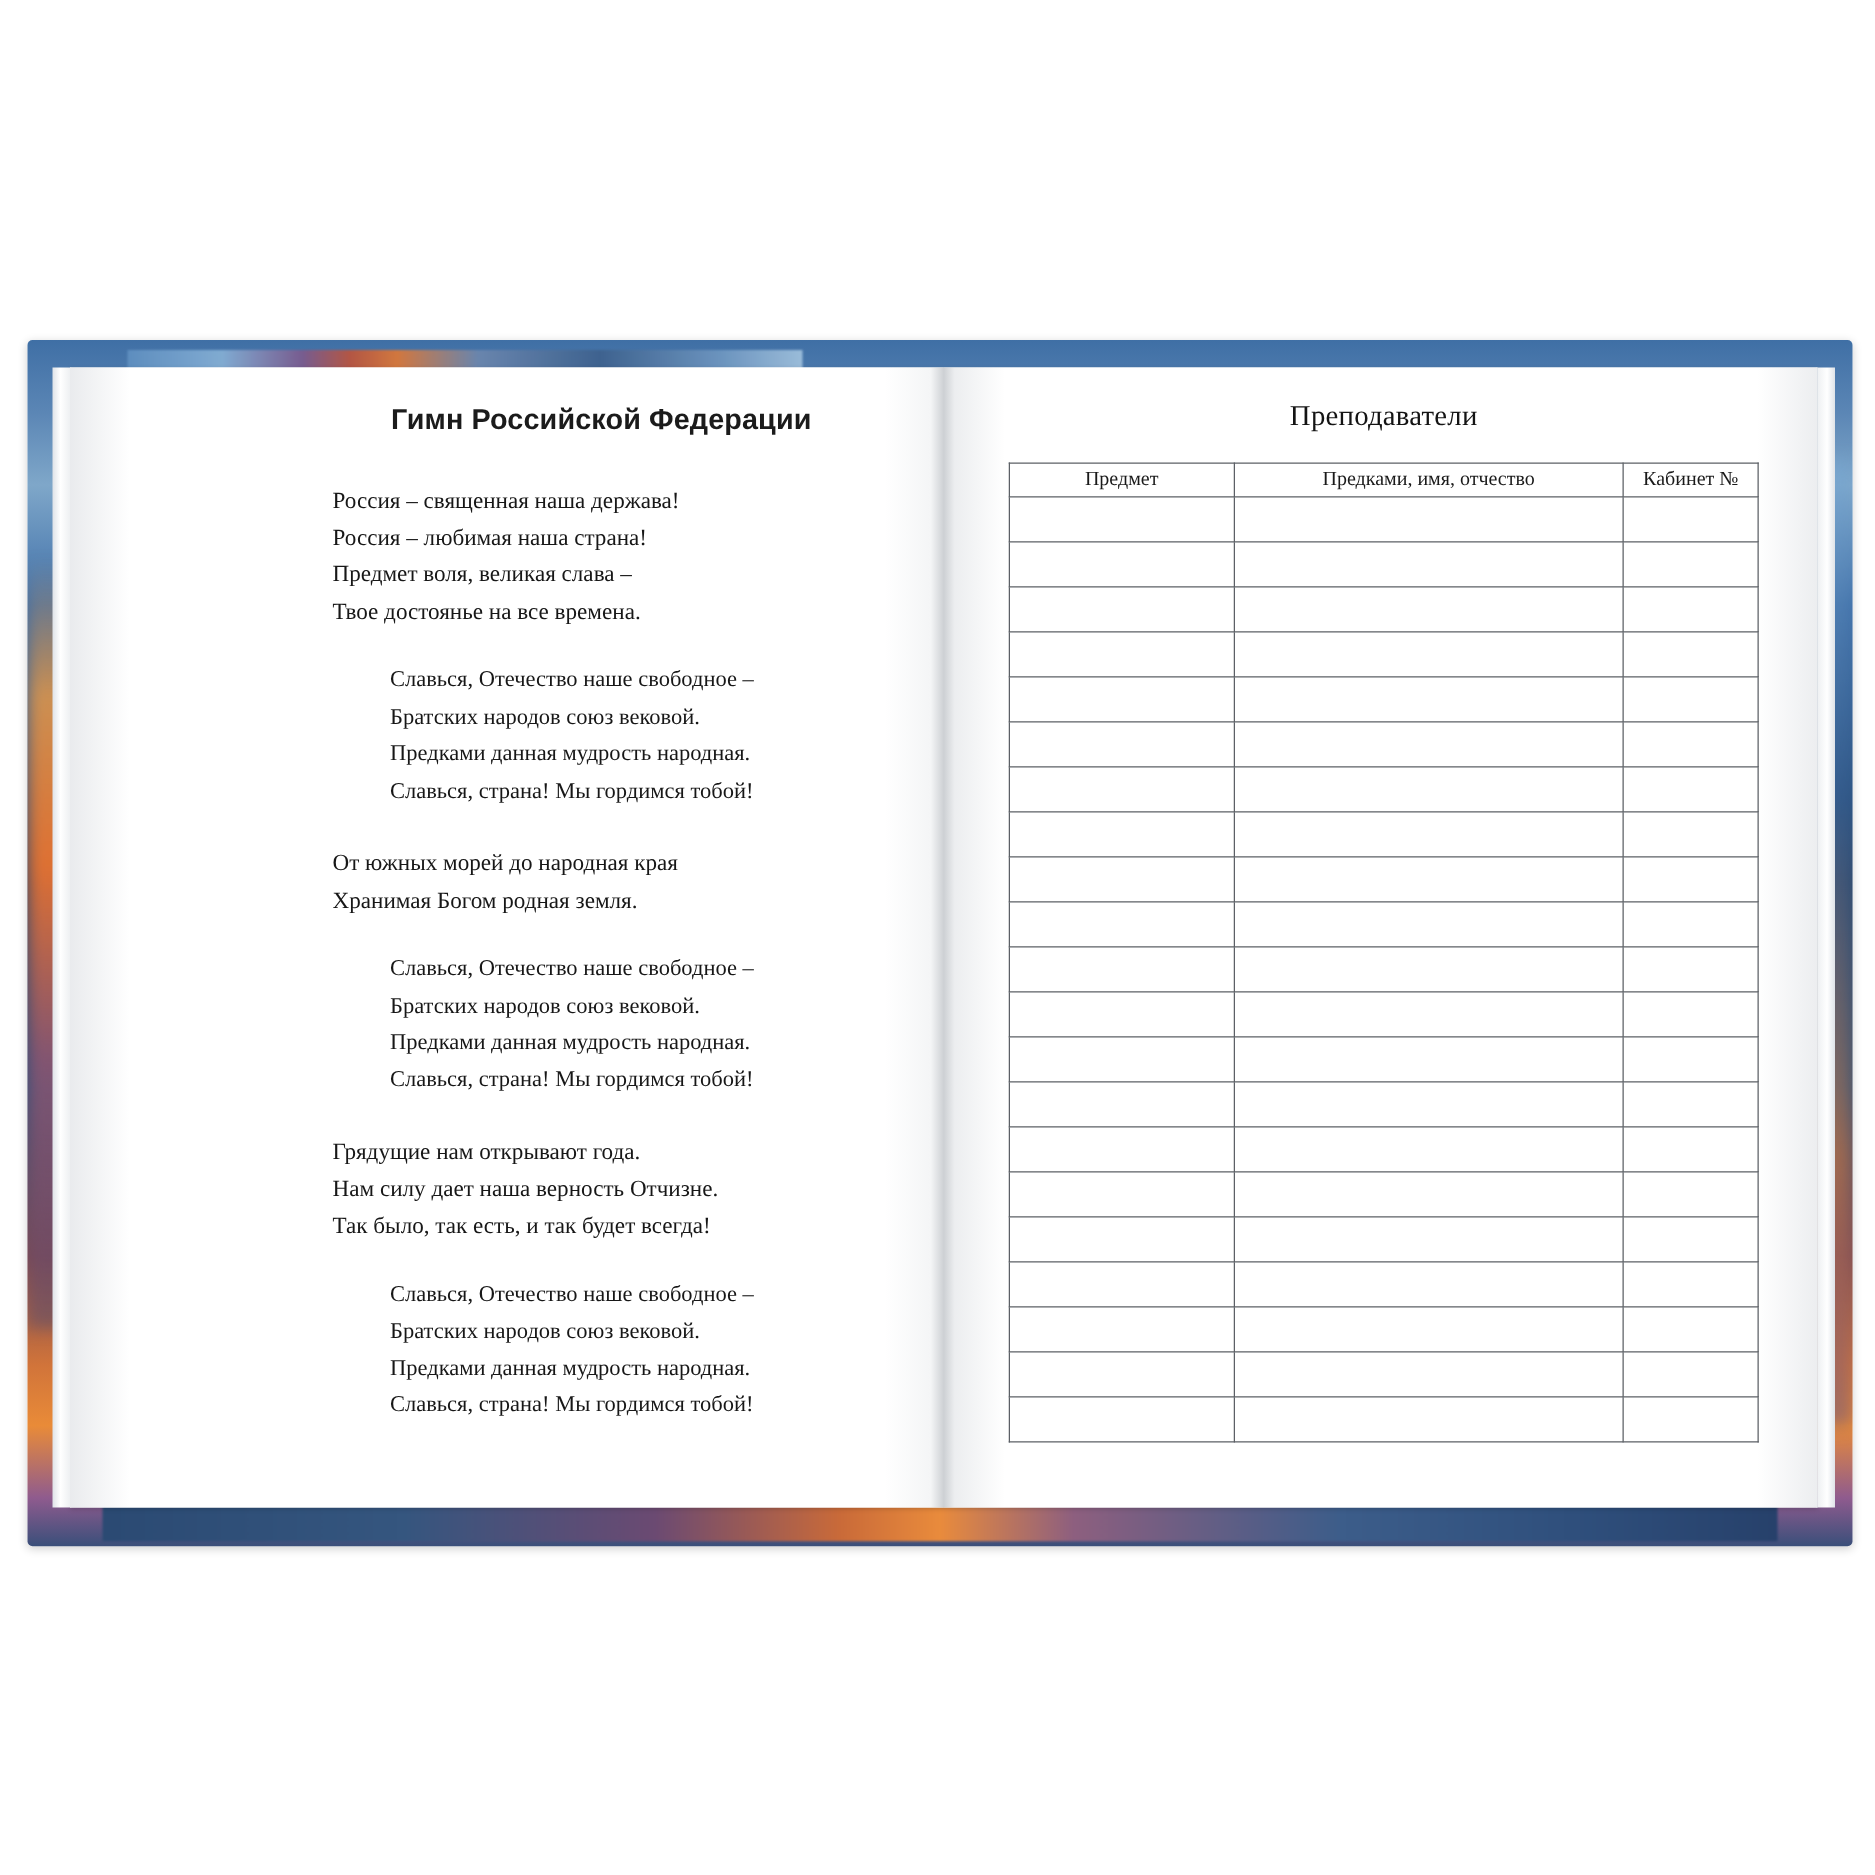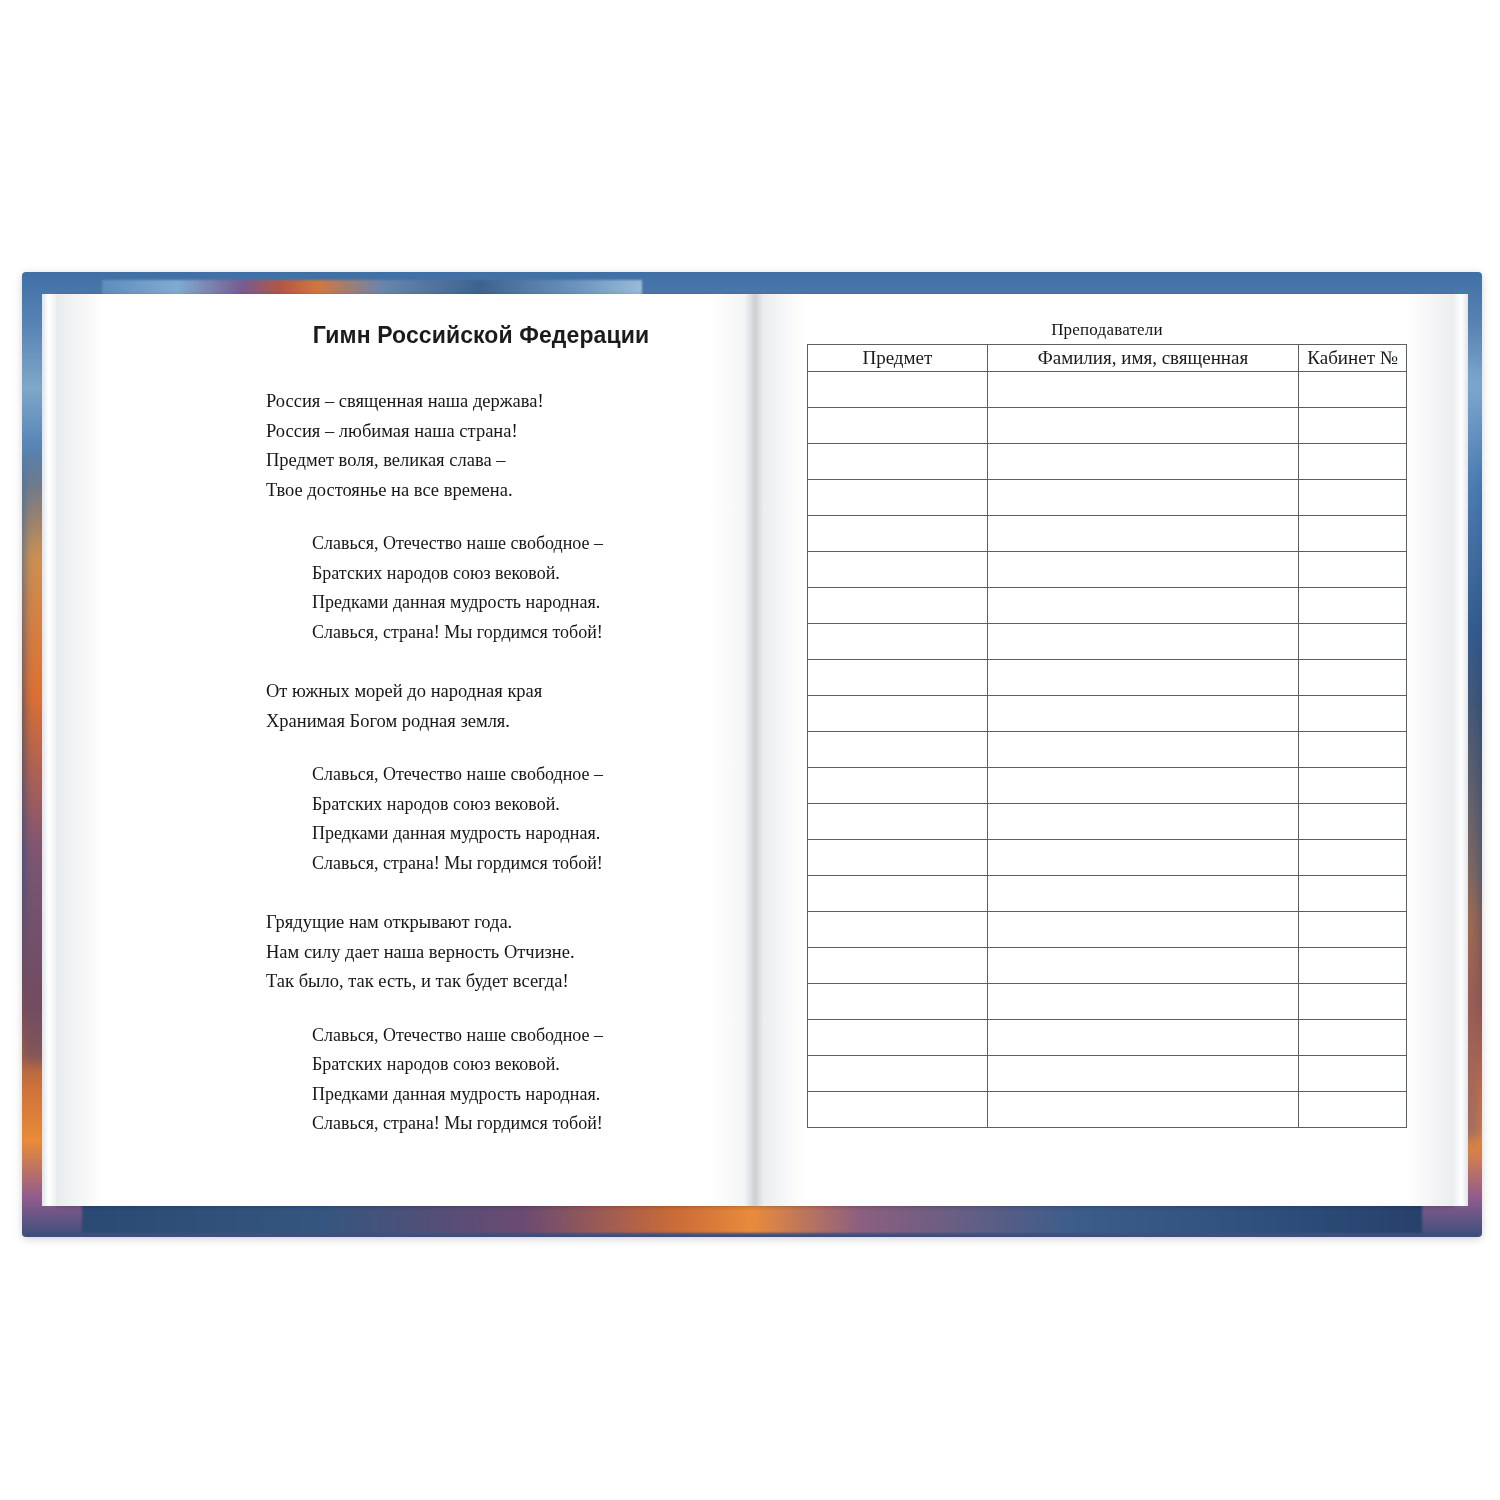--- a/index.html
+++ b/index.html
@@ -202,39 +202,39 @@
   .stanza.chorus .line { font-size: 18px; }
 
   
   #teachers {
     position: absolute;
     left: 52px;
     top: 26px;
     width: 600px;
   }
   #teachers-title {
-    font-size: 17px;
+    font-size: 23px;
     color: #141414;
     text-align: center;
-    margin-bottom: 4px;
+    margin-bottom: 24px;
     letter-spacing: 0.2px;
   }
   table.grid {
     width: 100%;
     border-collapse: collapse;
     table-layout: fixed;
   }
   table.grid th, table.grid td {
     border: 1px solid #5c6066;
     height: 35px;
     padding: 0;
   }
   table.grid th {
     font-weight: normal;
-    font-size: 19px;
+    font-size: 16px;
     color: #1a1a1a;
     height: 26px;
     text-align: center;
   }
   col.c1 { width: 30%; }
   col.c2 { width: 52%; }
   col.c3 { width: 18%; }
 </style>
 </head>
 <body>
@@ -307,21 +307,21 @@
 
           <table class="grid">
             <colgroup>
               <col class="c1">
                 <col class="c2">
                 <col class="c3">
             </colgroup>
             <thead>
               <tr>
                 <th>Предмет</th>
-                <th>Фамилия, имя, священная</th>
+                <th>Предками, имя, отчество</th>
                 <th>Кабинет №</th>
               </tr>
             </thead>
             <tbody id="teachers-body">
                 <tr>
                   <td></td>
                   <td></td>
                   <td></td>
                 </tr>
                 <tr>

